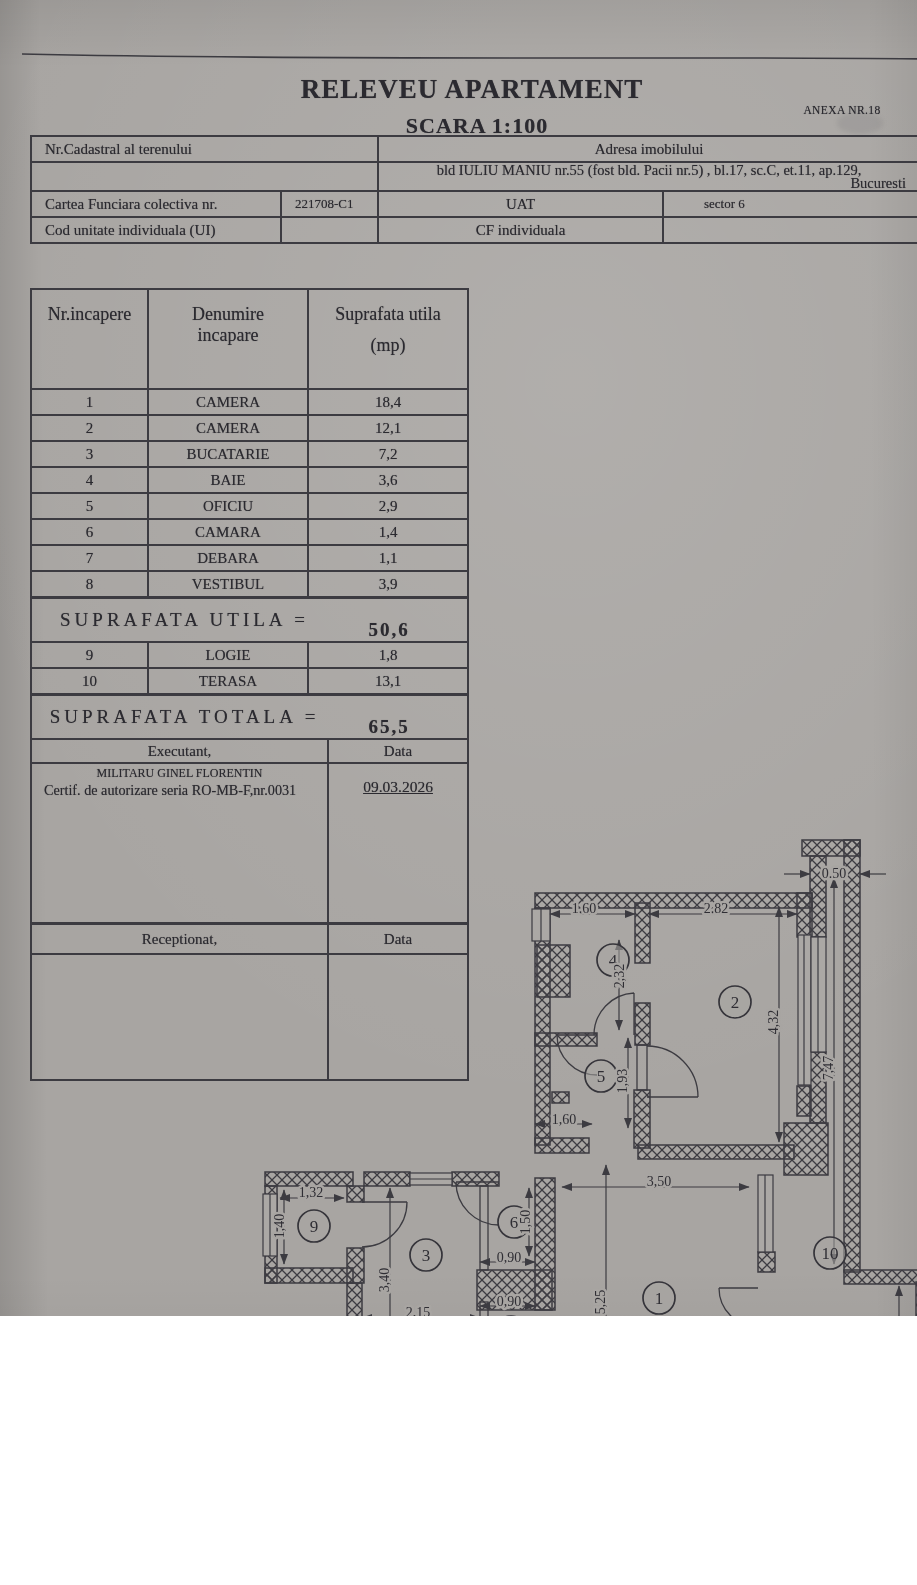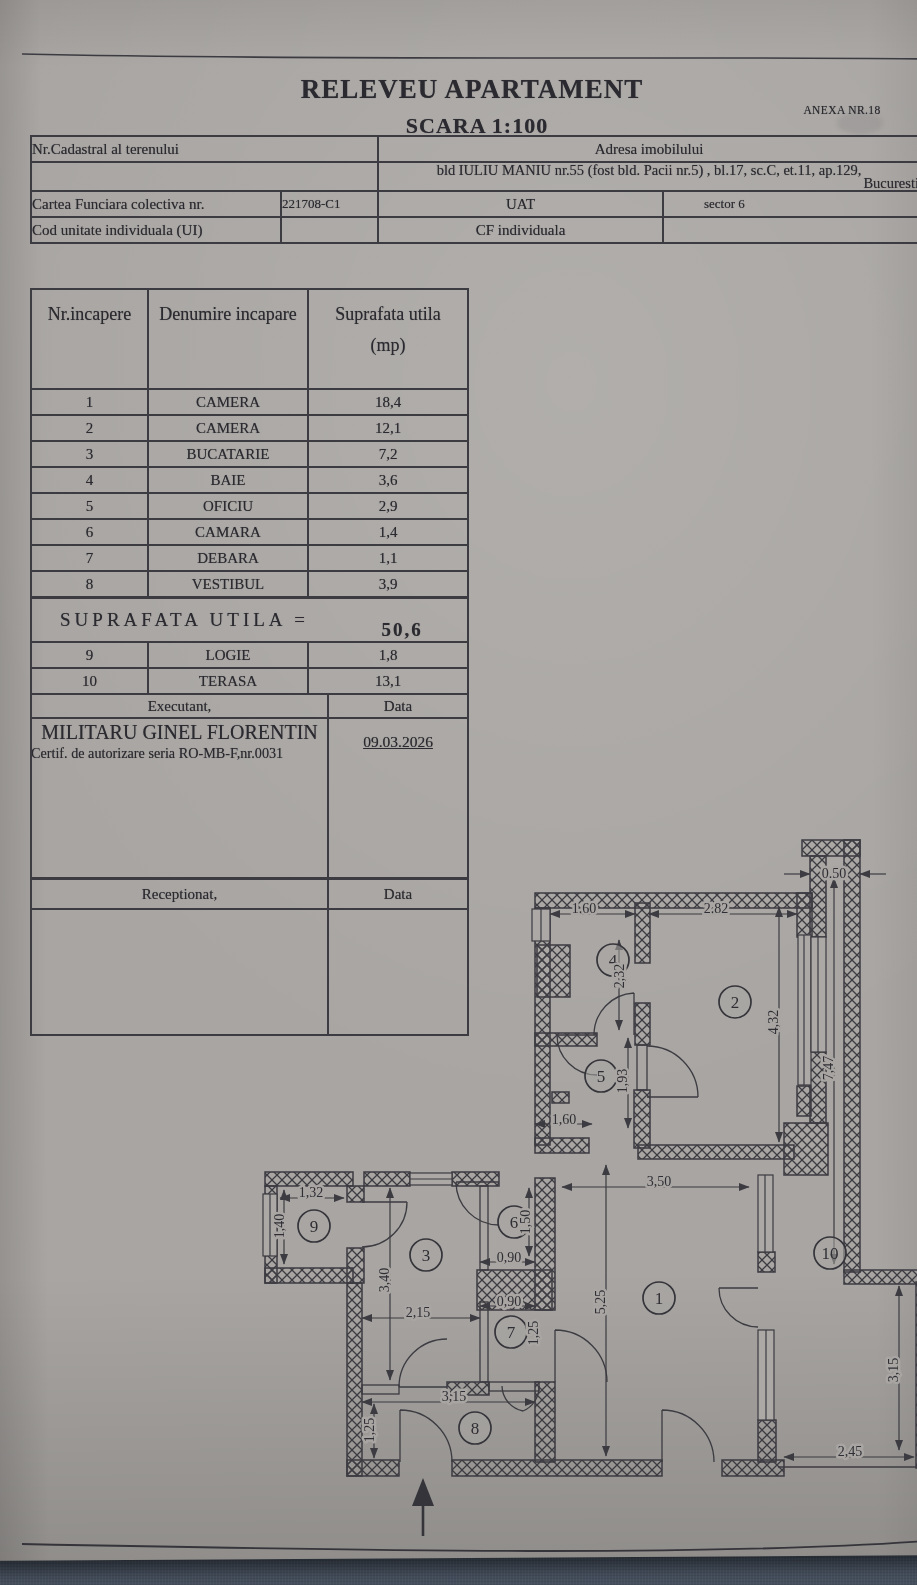--- a/index.html
+++ b/index.html
@@ -1,17 +1,17 @@
 <!DOCTYPE html>
 <html><head>
 <meta charset="utf-8">
 <style>
   html,body{margin:0;padding:0;}
   .viewport{
-    position:relative;width:917px;height:1585px;overflow:hidden;
+    position:relative;width:917px;height:1316px;overflow:hidden;
     background:
       repeating-linear-gradient(90deg, rgba(255,255,255,.035) 0 1px, rgba(0,0,0,0) 1px 3px),
       repeating-linear-gradient(0deg, rgba(0,0,0,.08) 0 1px, rgba(0,0,0,0) 1px 3px),
       #46505e;
     font-family:"Liberation Serif","DejaVu Serif",serif;
     color:#2b2a30;
   }
   .paper{
     position:absolute;left:-22px;top:-30px;width:961px;height:1588px;
     transform:rotate(-0.35deg);
@@ -26,40 +26,40 @@
   .txt{ text-shadow:0 0 .7px rgba(25,25,30,.55); }
   .page-title{position:absolute;top:44px;left:0;width:900px;text-align:center;
     font-size:27px;letter-spacing:1px;font-weight:bold;}
   .page-scale{position:absolute;top:83px;left:0;width:910px;text-align:center;
     font-size:22px;letter-spacing:1px;font-weight:bold;}
   .anexa{position:absolute;top:74px;left:745px;width:150px;text-align:center;
     font-size:11.5px;letter-spacing:.4px;}
   .smudge{position:absolute;top:82px;left:815px;width:46px;height:22px;border-radius:50%;
     background:rgba(60,60,70,.10);filter:blur(2px);}
   table{border-collapse:collapse;table-layout:fixed;}
-  td{border:2px solid #3c3b41;font-size:15px;padding:0 0;overflow:hidden;
+  td{border:2px solid #3c3b41;font-size:15px;padding:0 13px;overflow:hidden;
      text-shadow:0 0 .7px rgba(25,25,30,.5);}
   .info-table{position:absolute;left:8px;top:105px;width:889px;}
   .info-table td{height:24px;}
   .c{text-align:center;}
   .addr{font-size:14.5px;line-height:13px;padding-top:1px;}
   .addr .l2{display:block;text-align:right;}
   .small{font-size:13px;}
   .rooms-table{position:absolute;left:8px;top:258px;width:437px;}
   .rooms-table td{text-align:center;}
   .rt-head td{height:84px;font-size:18px;vertical-align:top;padding-top:14px;}
   .rt-head .mp{display:block;margin-top:10px;}
   .rt-row td{height:24px;}
   .sum-row td{height:26px;border-top:3px solid #3c3b41;}
   .sum-flex{display:flex;align-items:center;}
   .sum-flex .lab{flex:1;text-align:center;font-weight:normal;font-size:19px;letter-spacing:4px;}
   .sum-flex .val{width:130px;text-align:center;font-weight:bold;font-size:19px;letter-spacing:2px;margin-top:20px;}
   .exe-head td{height:22px;}
   .exe-body td{height:158px;vertical-align:top;}
-  .exe-name{text-align:center;font-size:20px;margin-top:2px;}
+  .exe-name{text-align:center;font-size:12px;margin-top:2px;}
   .exe-cert{text-align:left;font-size:14.2px;margin-top:1px;margin-left:-1px;}
   .exe-date{text-align:center;font-size:15.5px;padding-top:14px;text-decoration:underline;}
   .rec-row td{height:28px;border-top:3px solid #3c3b41;}
   .empty-row td{height:124px;}
   .plan{position:absolute;left:235px;top:782px;width:682px;height:740px;}
   .plan svg{overflow:visible;}
   .border-svg{position:absolute;left:0;top:0;width:917px;height:1585px;pointer-events:none;}
 </style>
 </head>
 <body>
@@ -180,20 +180,28 @@
       <tr class="rt-row">
             <td>9</td>
             <td>LOGIE</td>
             <td colspan="2">1,8</td>
           </tr>
       <tr class="rt-row">
             <td>10</td>
             <td>TERASA</td>
             <td colspan="2">13,1</td>
           </tr>
+      <tr class="sum-row">
+        <td colspan="4">
+              <div class="sum-flex">
+          <span class="lab">SUPRAFATA TOTALA =</span>
+          <span class="val">65,5</span>
+        </div>
+            </td>
+      </tr>
       <tr class="exe-head">
         <td colspan="3">Executant,</td>
         <td>Data</td>
       </tr>
       <tr class="exe-body">
         <td colspan="3">
           <div class="exe-name">MILITARU GINEL FLORENTIN</div>
           <div class="exe-cert">Certif. de autorizare seria RO-MB-F,nr.0031</div>
         </td>
         <td>

